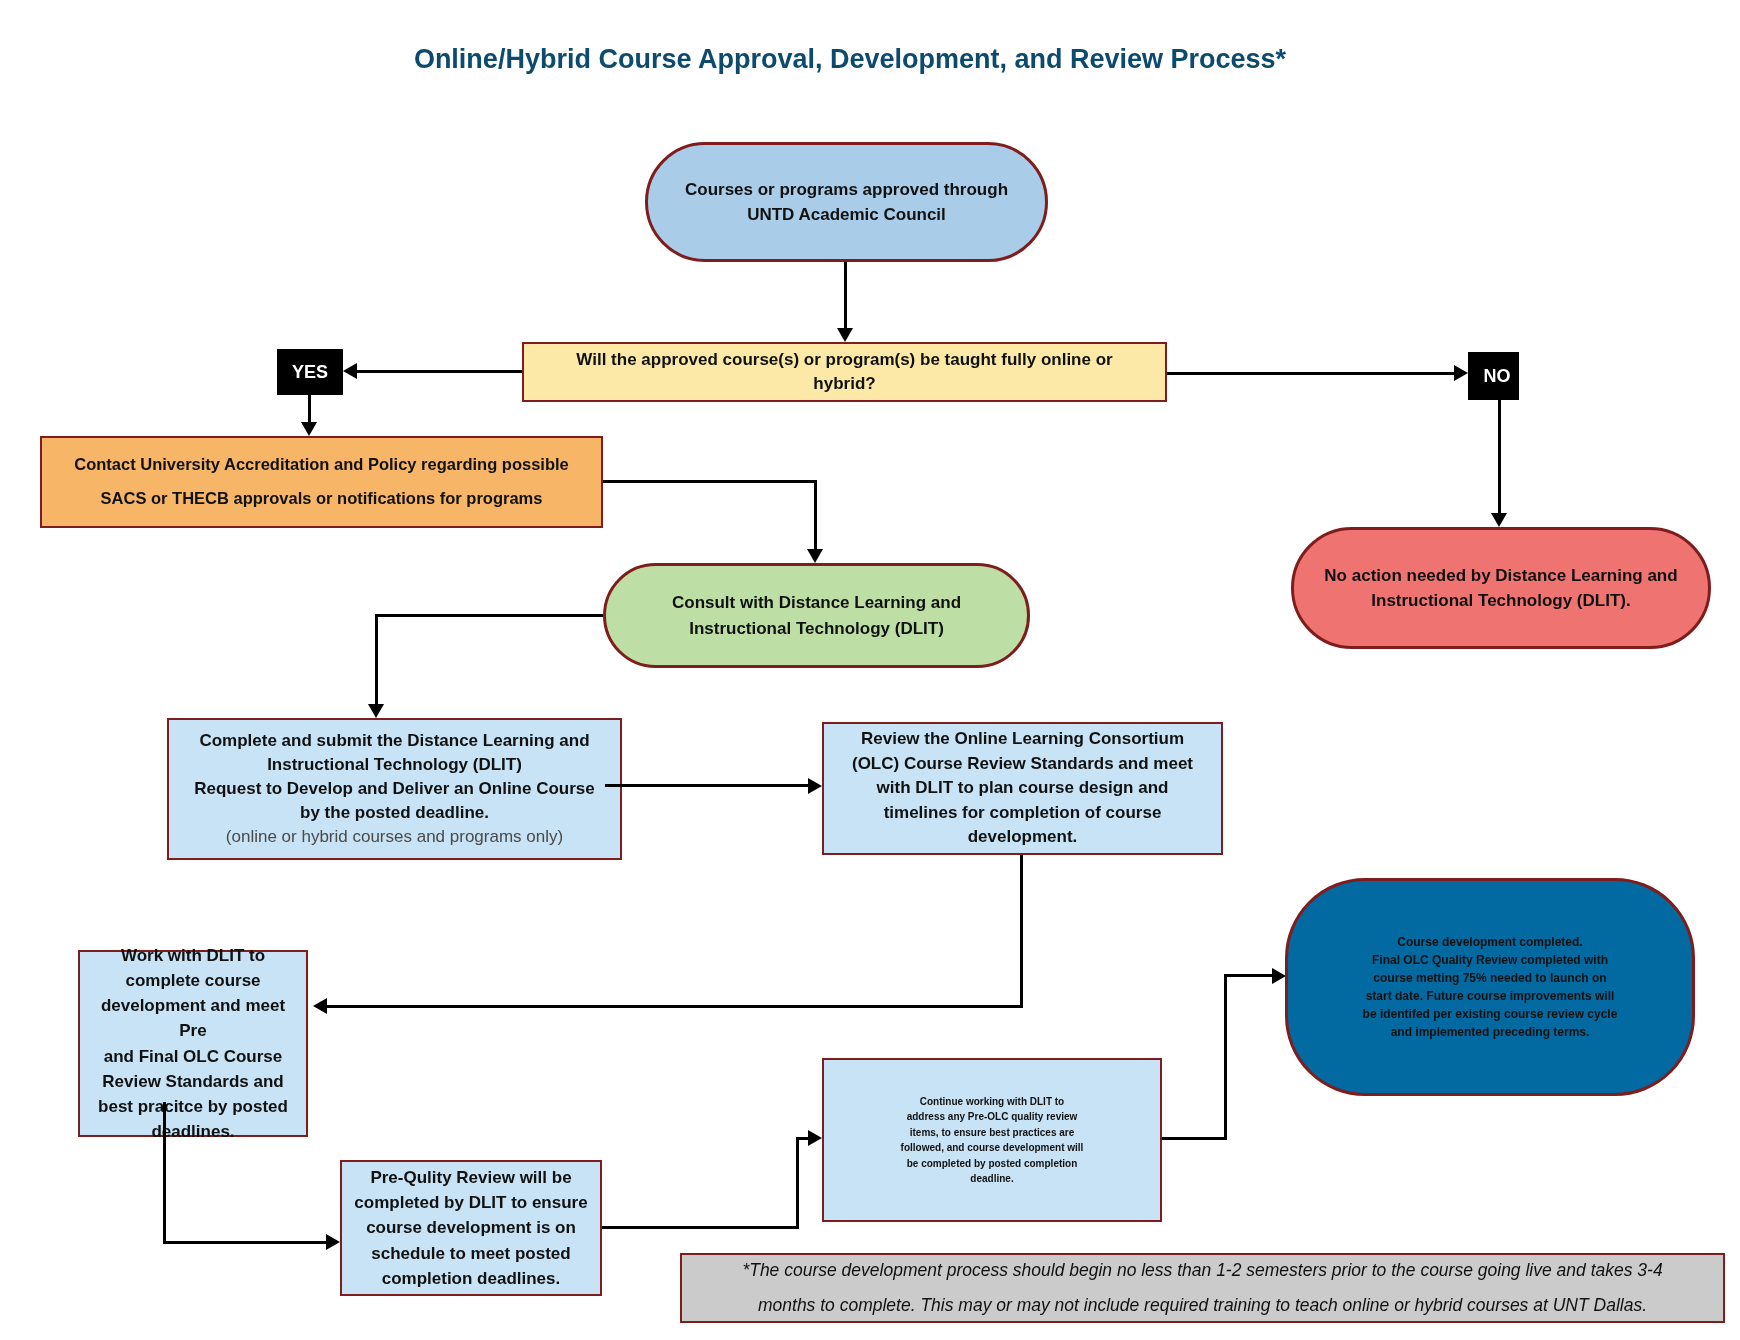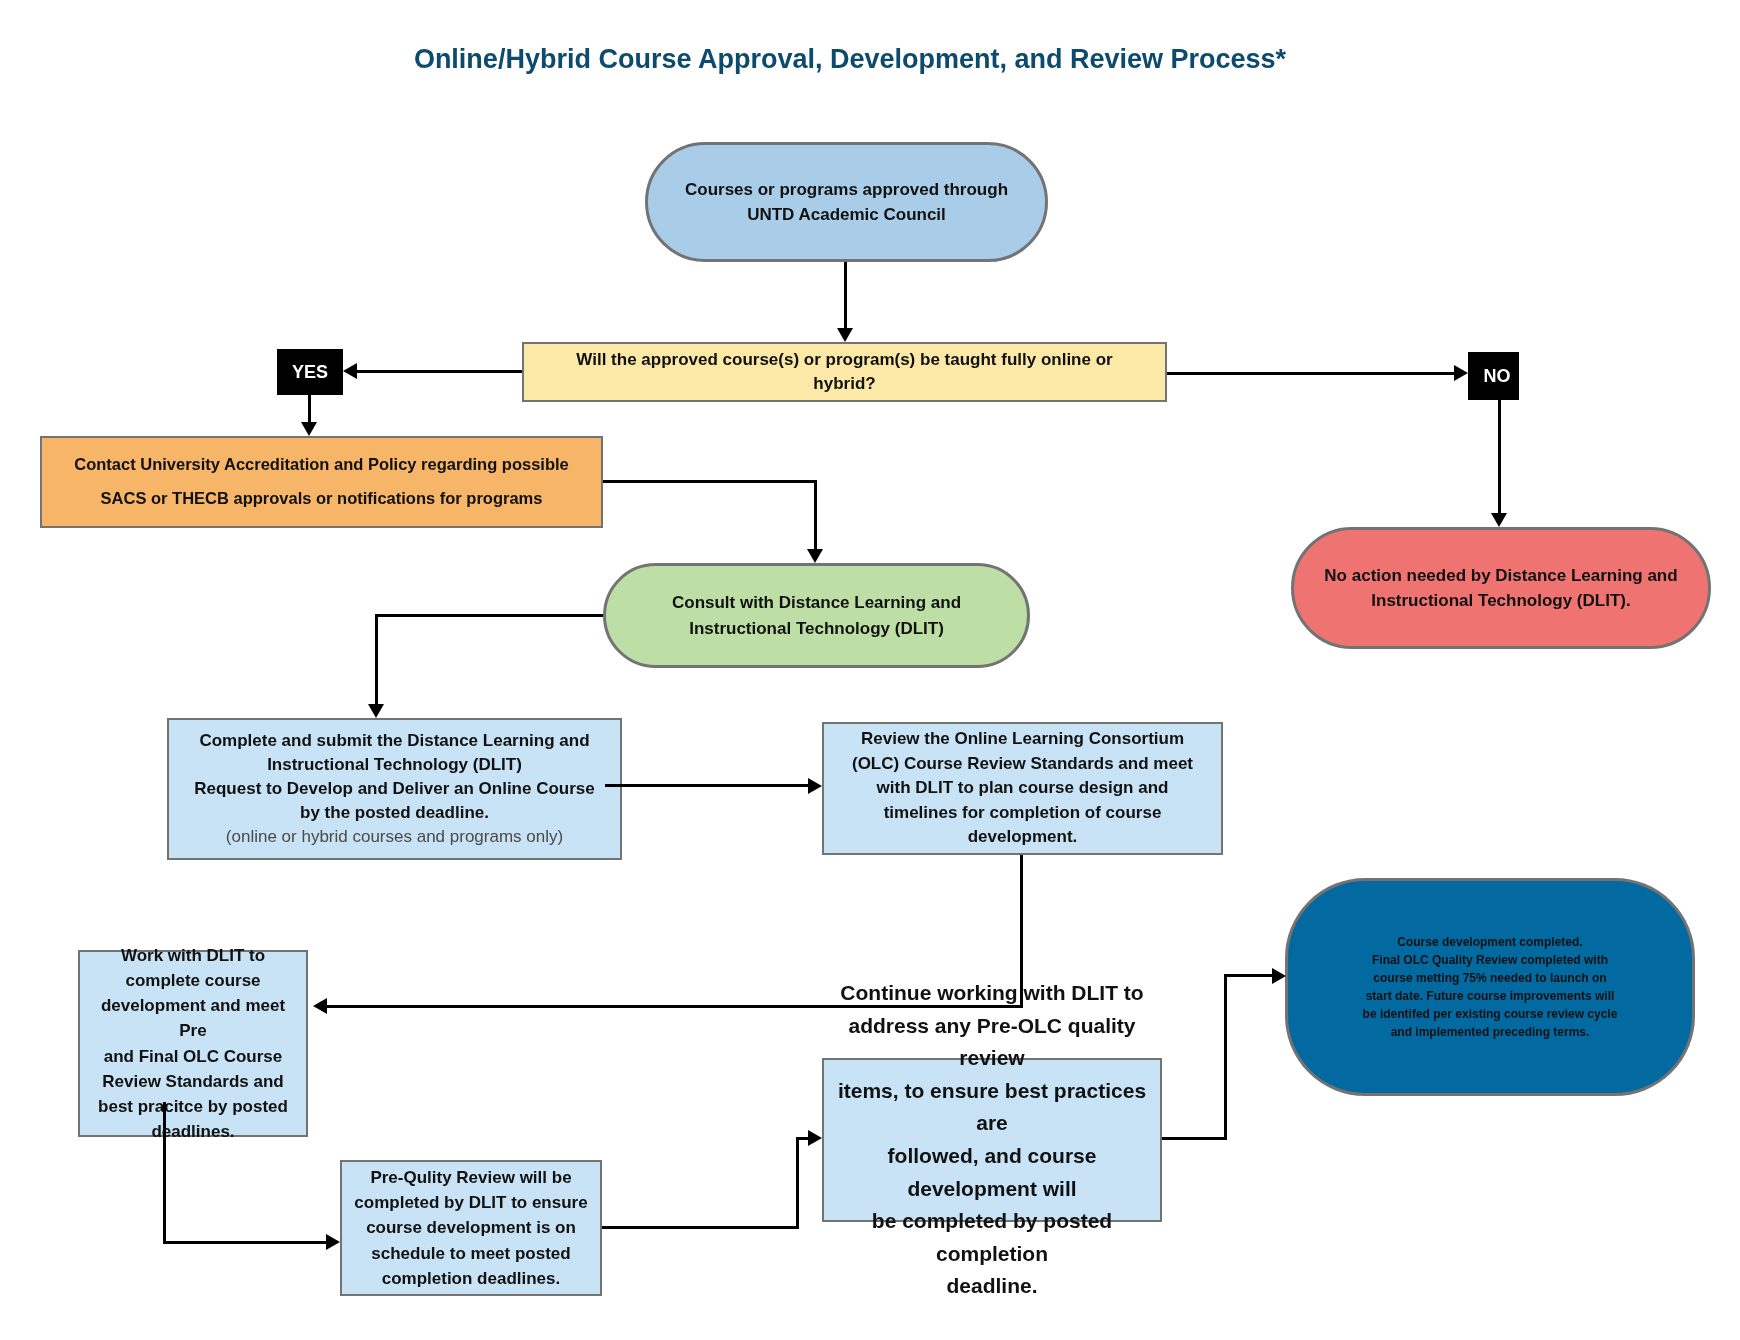--- a/index.html
+++ b/index.html
@@ -1,21 +1,21 @@
 <!DOCTYPE html>
 <html><head>
 <meta charset="utf-8">
 <style>
   html,body{margin:0;padding:0;background:#fff;}
   #canvas{position:relative;width:1740px;height:1340px;background:#ffffff;overflow:hidden;
           font-family:"Liberation Sans",sans-serif;}
   .title{position:absolute;left:0;top:44px;width:1700px;text-align:center;
          font-size:27px;font-weight:bold;color:#0c4a6e;}
   .node{position:absolute;display:flex;align-items:center;justify-content:center;
-        text-align:center;border:2px solid #737373;box-sizing:border-box;
+        text-align:center;border:2px solid #7f1d1d;box-sizing:border-box;
         font-weight:bold;font-size:17px;line-height:1.5;color:#111;
         white-space:pre-line;padding:4px 8px;}
   .stadium{border-width:3px;}
   .n-start{left:645px;top:142px;width:403px;height:120px;border-radius:62px;background:#A9CCE9;}
   .n-decision{left:522px;top:342px;width:645px;height:60px;background:#FCE9A8;line-height:1.4;}
   .badge{position:absolute;display:flex;align-items:center;justify-content:center;
          background:#000;color:#fff;font-weight:bold;font-size:18px;
          font-family:"Liberation Sans",sans-serif;}
   .n-yes{left:277px;top:349px;width:66px;height:46px;}
   .n-no{left:1468px;top:352px;width:44px;height:48px;padding-left:7px;}
@@ -23,21 +23,21 @@
              font-size:16.5px;line-height:2.05;}
   .n-noaction{left:1291px;top:527px;width:420px;height:122px;border-radius:62px;background:#EF7471;}
   .n-consult{left:603px;top:563px;width:427px;height:105px;border-radius:53px;background:#BDDFA5;}
   .n-submit{left:150px;top:718px;width:455px;height:142px;background:#C7E3F5;
             flex-direction:column;line-height:1.42;margin-left:17px;}
   .n-submit .sub{font-weight:normal;color:#4a4a4a;}
   .n-review{left:822px;top:722px;width:401px;height:133px;background:#C7E3F5;line-height:1.45;}
   .n-work{left:78px;top:915px;width:230px;height:187px;background:#C7E3F5;line-height:1.48;margin-top:35px;}
   .n-prequality{left:340px;top:1160px;width:262px;height:136px;background:#C7E3F5;line-height:1.48;}
   .n-continue{left:822px;top:1058px;width:340px;height:164px;background:#C7E3F5;
-              font-size:21px;line-height:1.55;}
+              font-size:10px;line-height:1.55;}
   .n-completed{left:1285px;top:878px;width:410px;height:218px;border-radius:80px;
                background:#0369a1;font-size:12px;line-height:1.5;}
   .n-footnote{left:680px;top:1253px;width:1045px;height:70px;background:#CBCBCB;
               font-weight:normal;font-style:italic;font-size:17.5px;line-height:2;}
   .ln{position:absolute;background:#000;}
   .ar{position:absolute;width:0;height:0;}
   .ar-d{border-left:8px solid transparent;border-right:8px solid transparent;border-top:14px solid #000;}
   .ar-l{border-top:8px solid transparent;border-bottom:8px solid transparent;border-right:14px solid #000;}
   .ar-r{border-top:8px solid transparent;border-bottom:8px solid transparent;border-left:14px solid #000;}
 </style>
@@ -89,20 +89,22 @@
 items, to ensure best practices are
 followed, and course development will
 be completed by posted completion
 deadline.</div>
   <div class="node stadium n-completed">Course development completed.
 Final OLC Quality Review completed with
 course metting 75% needed to launch on
 start date. Future course improvements will
 be identifed per existing course review cycle
 and implemented preceding terms.</div>
+  <div class="node n-footnote">*The course development process should begin no less than 1-2 semesters prior to the course going live and takes 3-4
+months to complete. This may or may not include required training to teach online or hybrid courses at UNT Dallas.</div>
 
   <div class="ln" style="left:844px;top:262px;width:3px;height:68px;"></div>
   <div class="ar ar-d" style="left:837px;top:328px;"></div>
 
   <div class="ln" style="left:357px;top:370px;width:165px;height:3px;"></div>
   <div class="ar ar-l" style="left:343px;top:363px;"></div>
 
   <div class="ln" style="left:1167px;top:372px;width:288px;height:3px;"></div>
   <div class="ar ar-r" style="left:1454px;top:365px;"></div>
 

